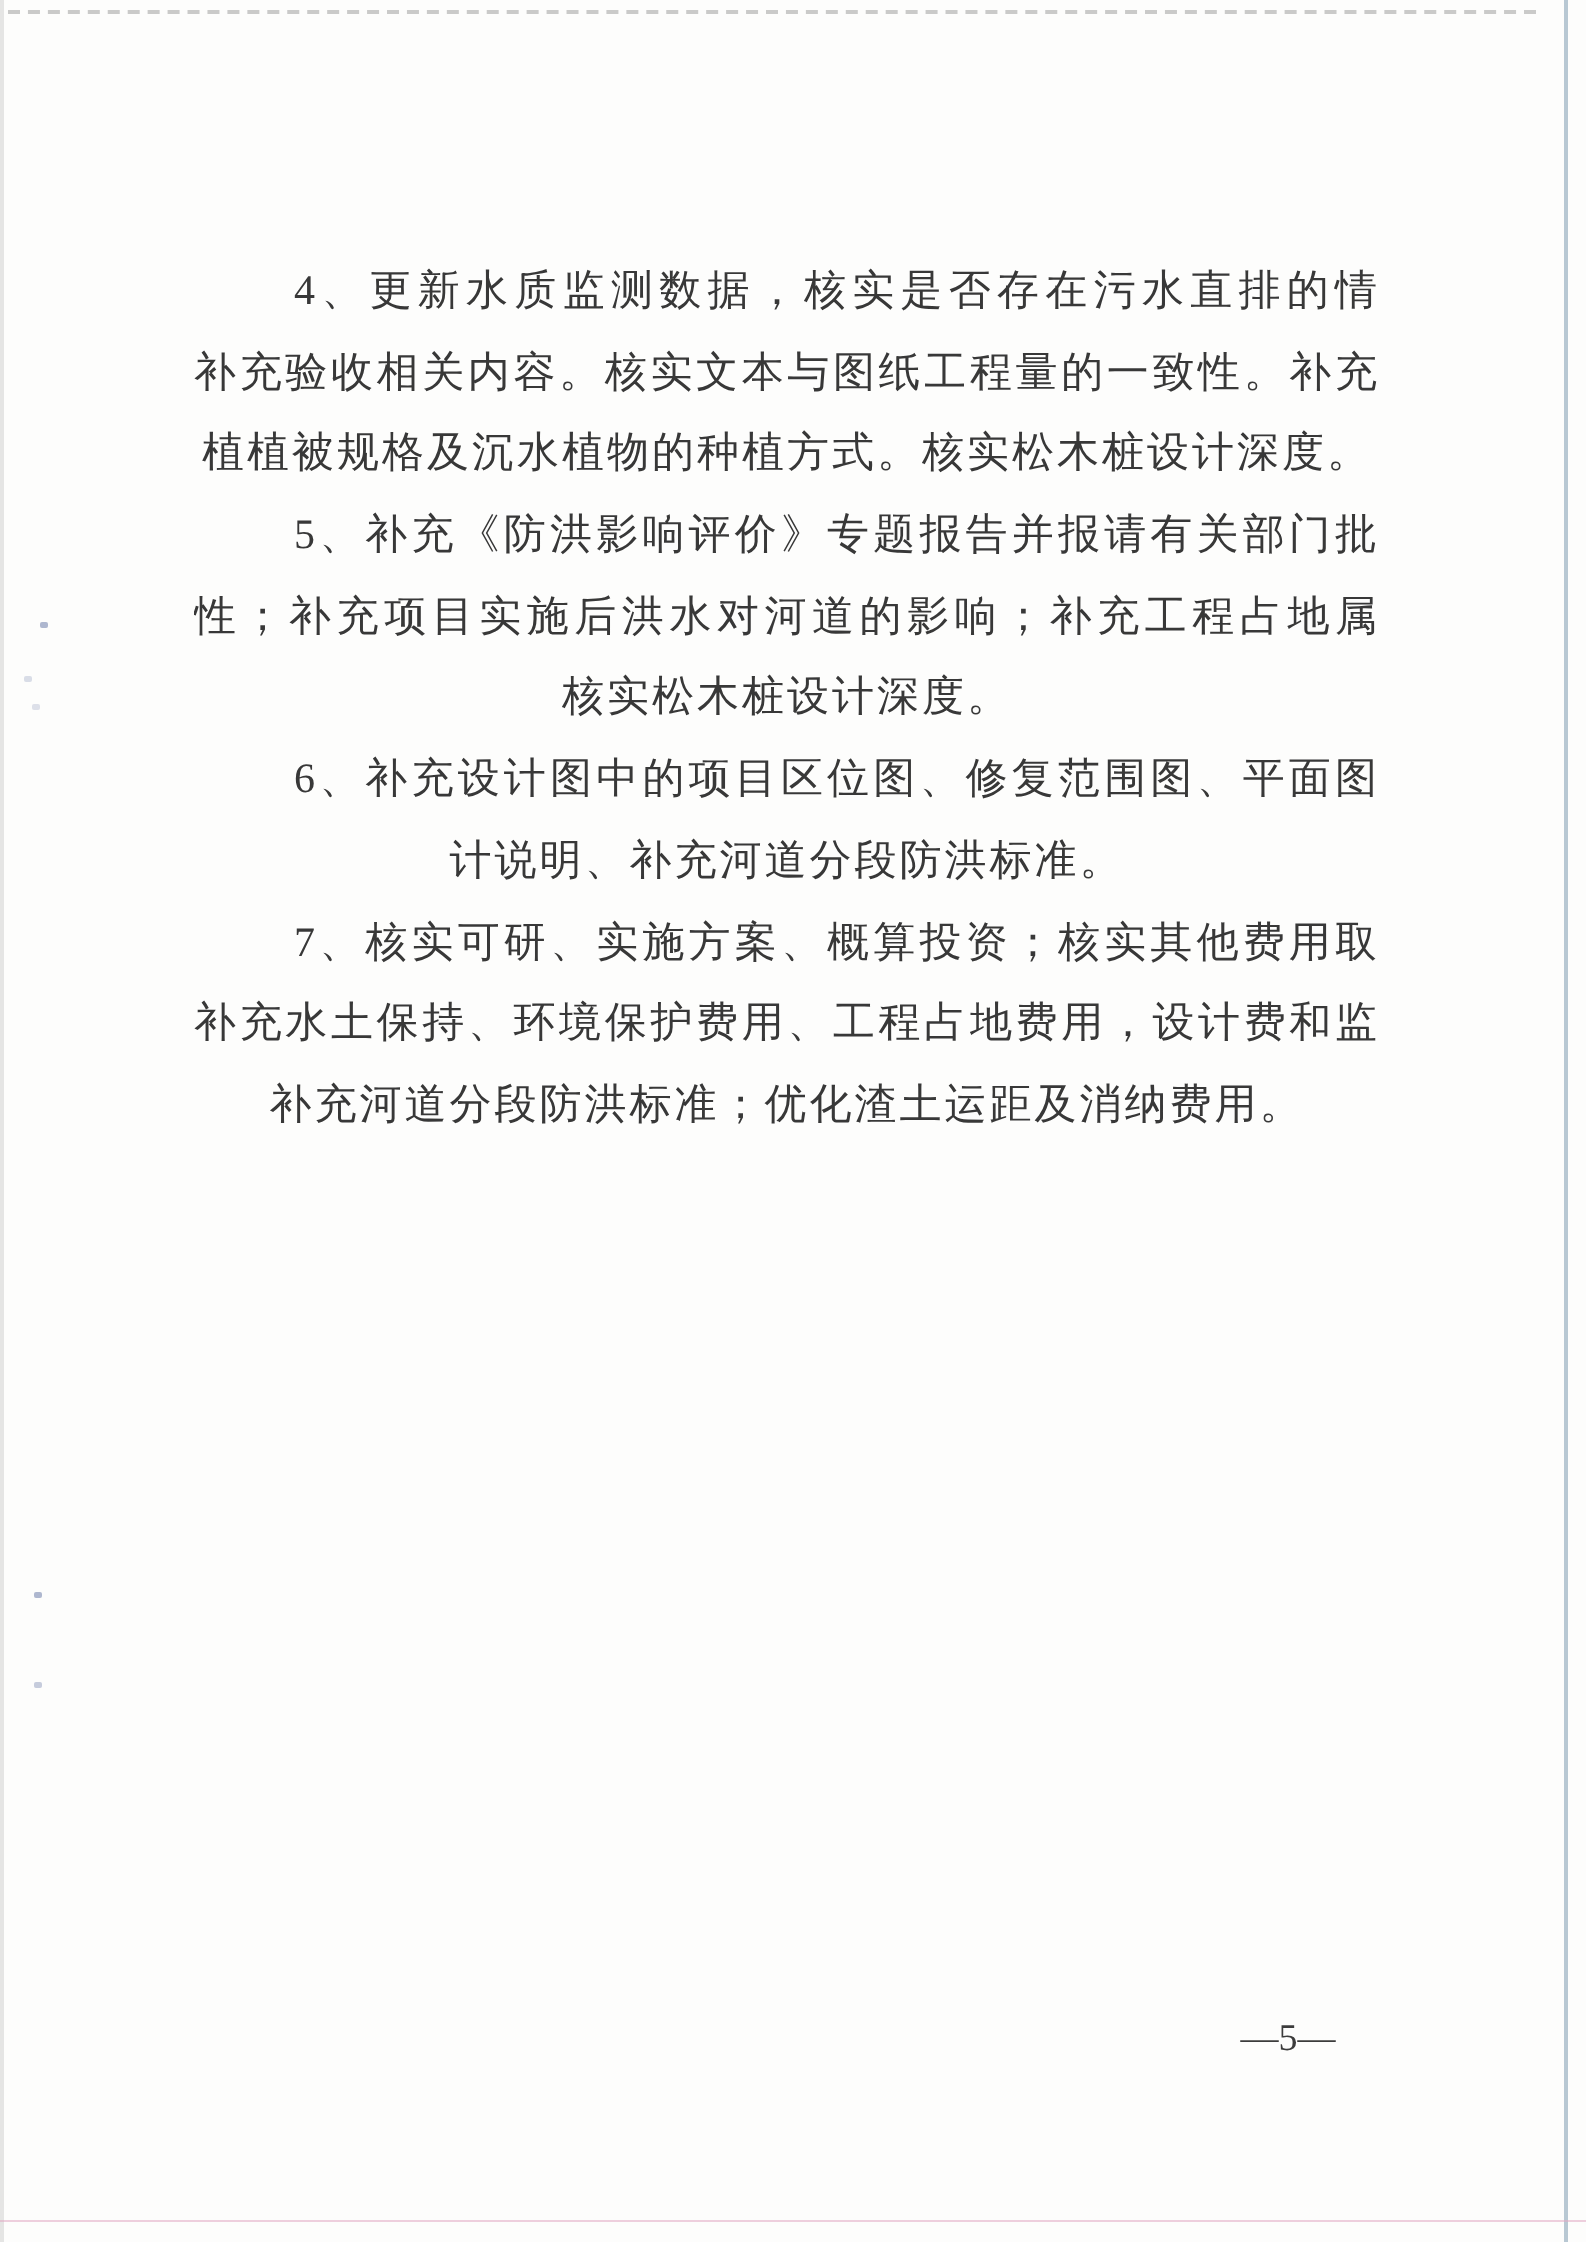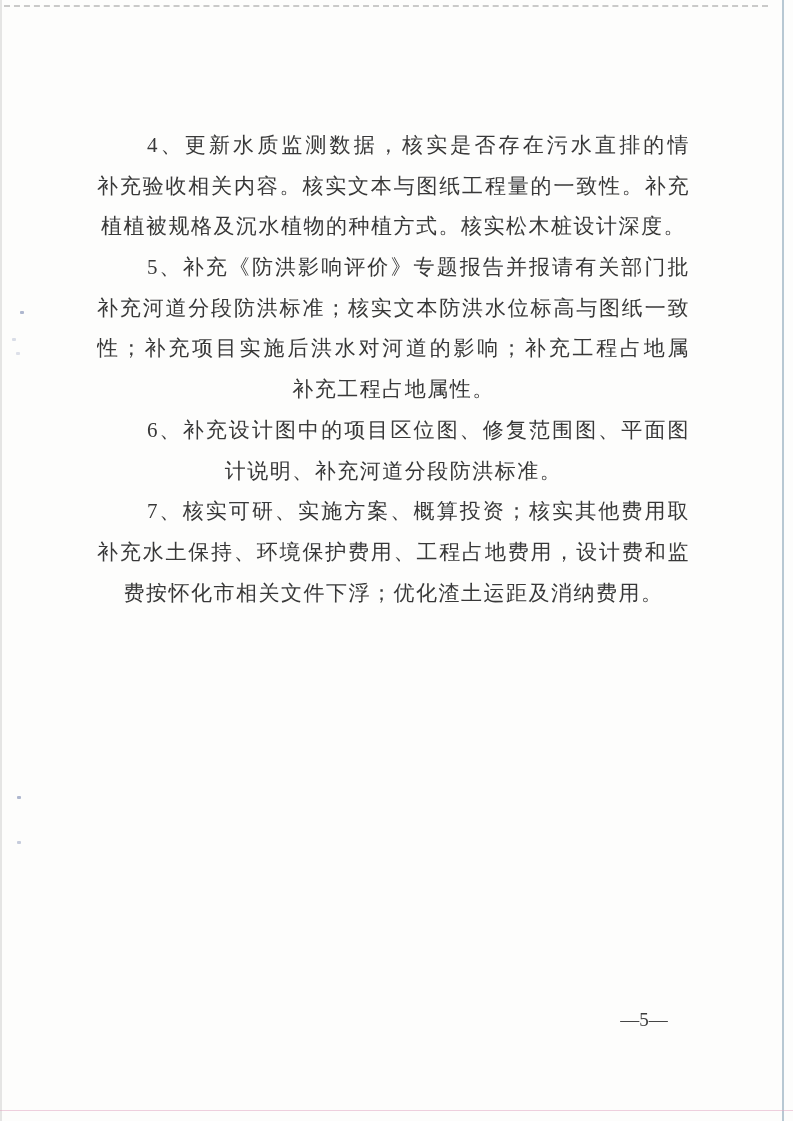--- a/index.html
+++ b/index.html
@@ -110,23 +110,22 @@
 <div class="speck s2"></div>
 <div class="speck s3"></div>
 <div class="speck s4"></div>
 <div class="speck s5"></div>
 
 <div class="doc-body">
     <div class="line indent fill">4、更新水质监测数据，核实是否存在污水直排的情况。</div>
     <div class="line fill">补充验收相关内容。核实文本与图纸工程量的一致性。补充种</div>
     <div class="line">植植被规格及沉水植物的种植方式。核实松木桩设计深度。</div>
     <div class="line indent fill">5、补充《防洪影响评价》专题报告并报请有关部门批复；</div>
-    <div class="line fill">补充河道分段防洪标准；核实文本防洪水位标高与图纸一致</div>
     <div class="line fill">性；补充项目实施后洪水对河道的影响；补充工程占地属性，</div>
-    <div class="line">补充工程占地属性。</div>
+    <div class="line">核实松木桩设计深度。</div>
     <div class="line indent fill">6、补充设计图中的项目区位图、修复范围图、平面图设</div>
     <div class="line">计说明、补充河道分段防洪标准。</div>
     <div class="line indent fill">7、核实可研、实施方案、概算投资；核实其他费用取费，</div>
     <div class="line fill">补充水土保持、环境保护费用、工程占地费用，设计费和监理</div>
-    <div class="line">费按怀化市相关文件下浮；优化渣土运距及消纳费用。</div>
+    <div class="line">补充河道分段防洪标准；优化渣土运距及消纳费用。</div>
   </div>
 
 <div class="page-number">—5—</div>
 
 </body></html>

